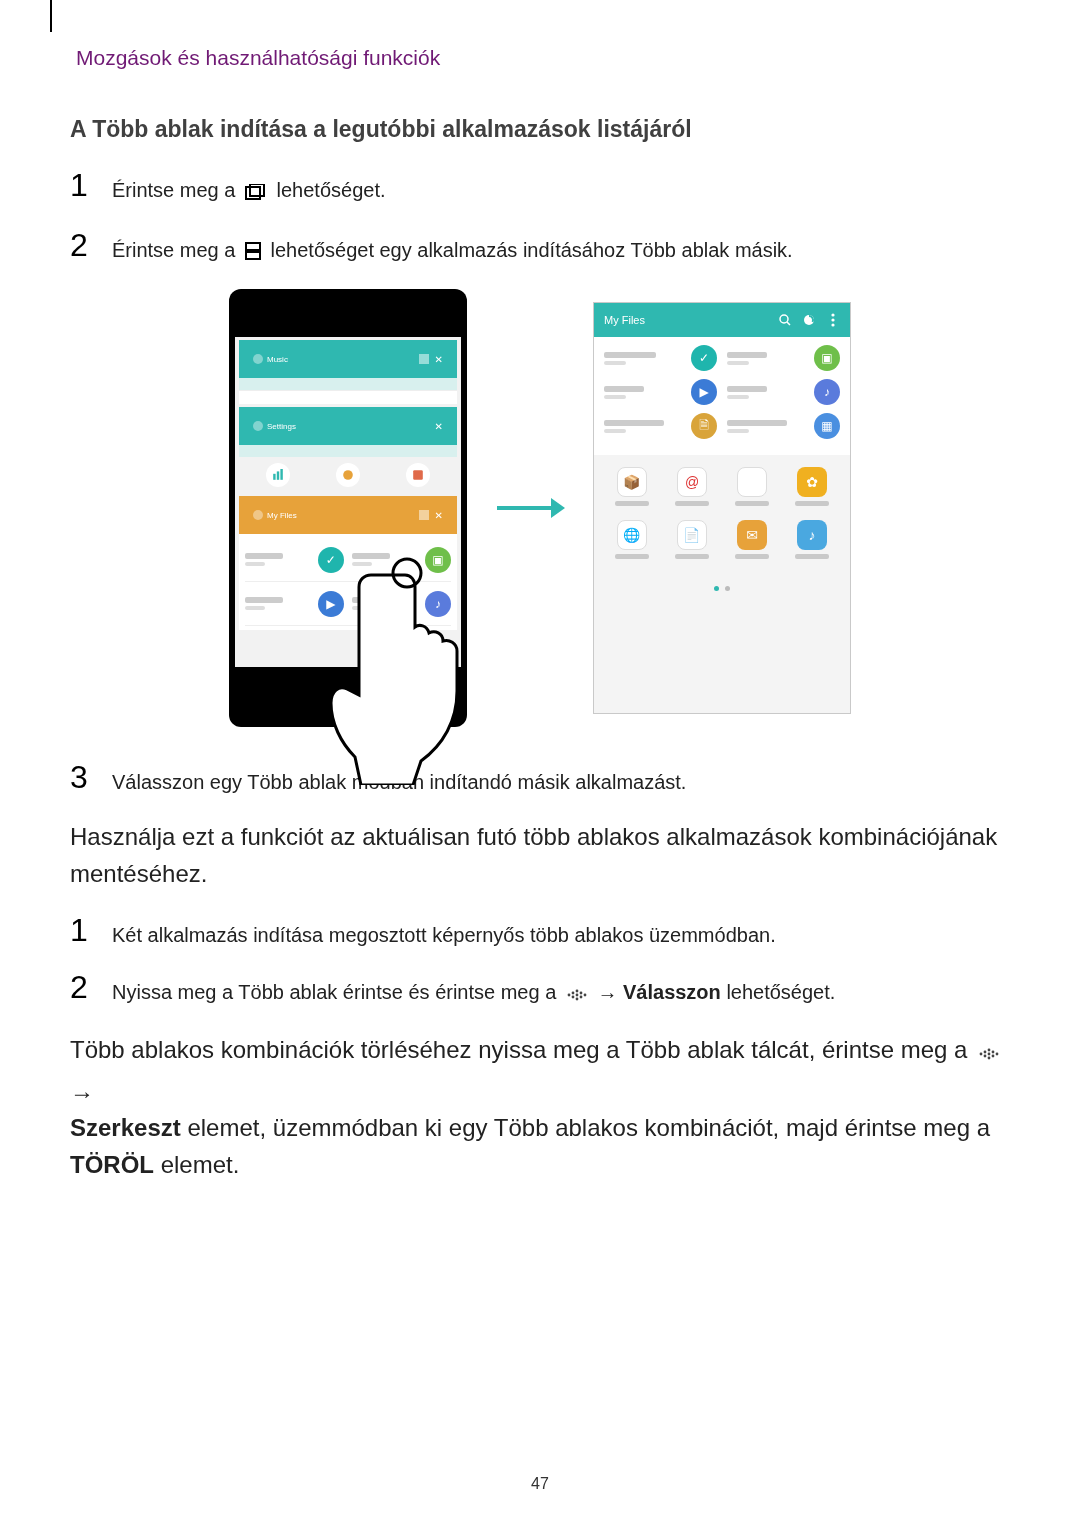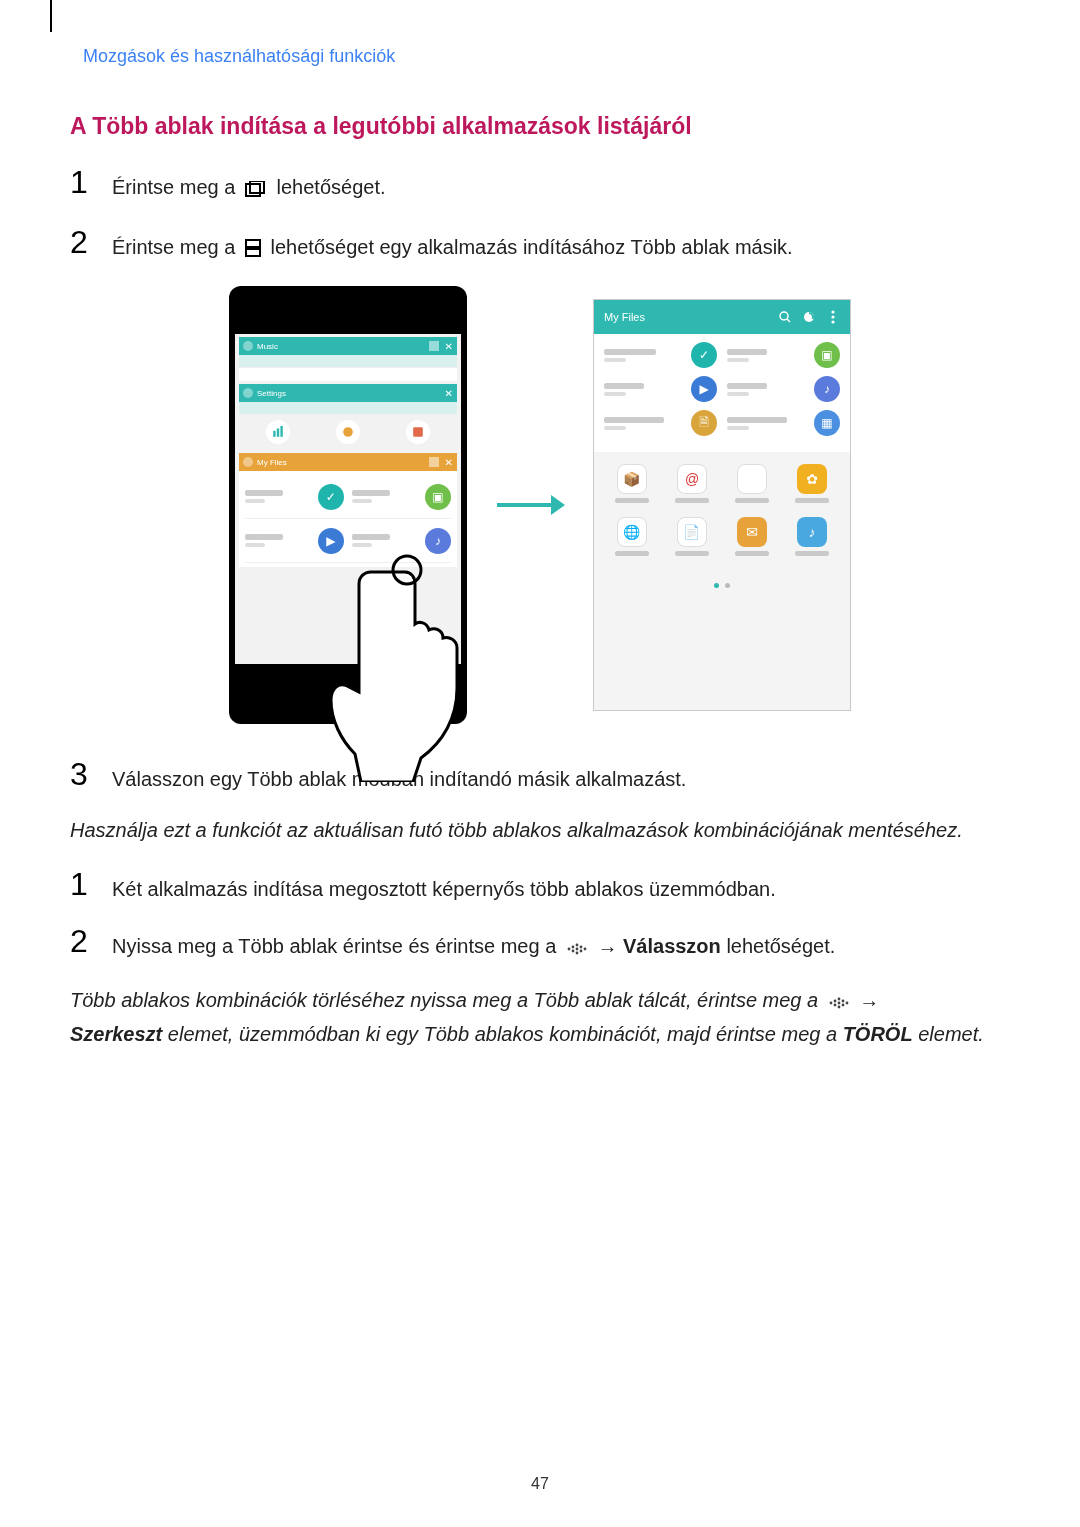--- a/index.html
+++ b/index.html
@@ -1,35 +1,35 @@
 <!DOCTYPE html>
 <html><head>
 <meta charset="utf-8">
 <style>
   * { box-sizing: border-box; margin: 0; padding: 0; }
   html, body { width: 1080px; height: 1527px; background: #fff; font-family: Arial, Helvetica, sans-serif; color: #222; }
   .page { position: relative; width: 1080px; height: 1527px; padding: 40px 70px 0 70px; }
   .left-rule { position: absolute; left: 50px; top: 0; width: 2px; height: 32px; background: #000; }
-  .header { font-size: 18px; color: #3b82f6; margin-left: 13px; margin-top: 6px; margin-bottom: 46px; }
-  h2.section { font-size: 23px; font-weight: bold; color: #be185d; margin-bottom: 26px; }
+  .header { font-size: 21px; color: #701a75; margin-left: 6px; margin-top: 6px; margin-bottom: 46px; }
+  h2.section { font-size: 23px; font-weight: bold; color: #404040; margin-bottom: 26px; }
   h2.section.second { margin-top: 26px; }
   .step { display: flex; align-items: flex-start; margin-bottom: 20px; }
   .step-num { font-size: 32px; font-weight: 400; width: 34px; line-height: 1; margin-right: 8px; color: #000; }
   .step-body { font-size: 20px; line-height: 1.55; color: #222; padding-top: 6px; flex: 1; }
-  .para { font-size: 20px; line-height: 1.55; color: #222; margin-bottom: 22px; font-style: italic; }
+  .para { font-size: 24px; line-height: 1.55; color: #222; margin-bottom: 22px; }
   .inline-icon { display: inline-block; vertical-align: -3px; margin: 0 4px; }
   .bold { font-weight: bold; }
   .footer { position: absolute; bottom: 34px; left: 0; width: 100%; text-align: center; font-size: 16px; color: #333; }
 
   
   .figure { display: flex; align-items: center; justify-content: center; gap: 28px; margin: 12px 0 34px 0; }
   .phone { width: 238px; height: 438px; background: #000; border-radius: 12px; position: relative; padding: 48px 6px 60px 6px; }
   .phone-inner { width: 100%; height: 100%; background: #f2f2f2; position: relative; overflow: hidden; }
   .card { margin: 3px 4px; border-radius: 2px; background: #fff; }
-  .card-head { height: 18px; display: flex; align-items: center; padding: 0 4px; font-size: 8px; color: #fff; }
+  .card-head { height: 38px; display: flex; align-items: center; padding: 0 14px; font-size: 8px; color: #fff; }
   .card-head.teal { background: #2fb8b0; }
   .card-head.yellow { background: #e7a23a; }
   .card-head .ci { width: 10px; height: 10px; border-radius: 50%; background: rgba(255,255,255,0.4); margin-right: 4px; }
   .card-head .sp { flex: 1; }
   .card-head .sq { width: 10px; height: 10px; background: rgba(255,255,255,0.5); margin-left: 4px; }
   .card-head .x { font-size: 10px; margin-left: 6px; }
   .card-row { height: 14px; background: #fff; border-top: 1px solid #eee; }
   .sub { height: 12px; background: #d8f0ee; }
   .recent-grid { display: flex; justify-content: space-around; padding: 6px 4px; background: #f2f2f2; }
   .rchip { width: 24px; height: 24px; border-radius: 50%; background: #fff; display:flex; align-items:center; justify-content:center; }

